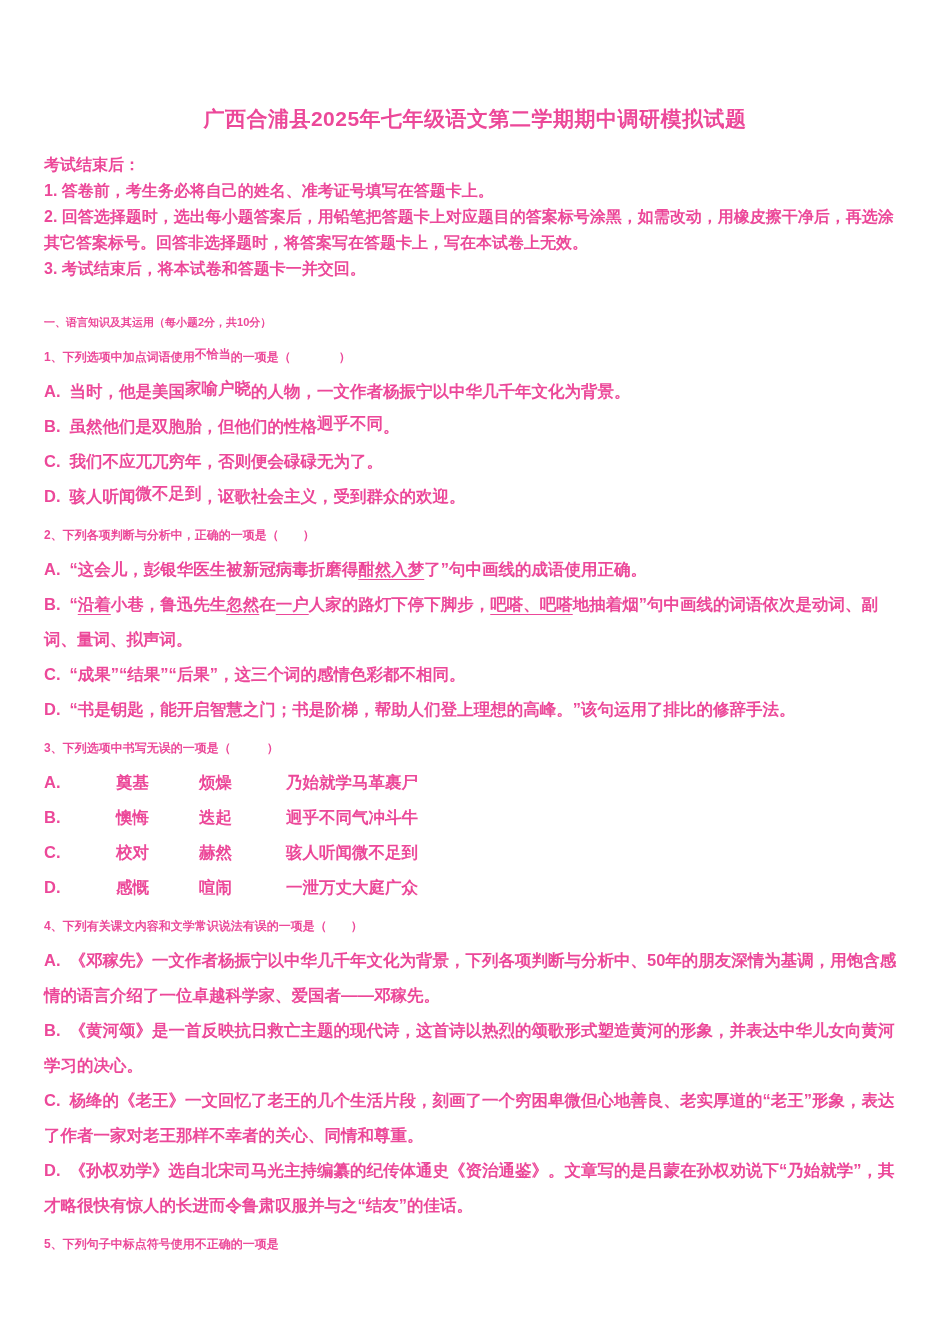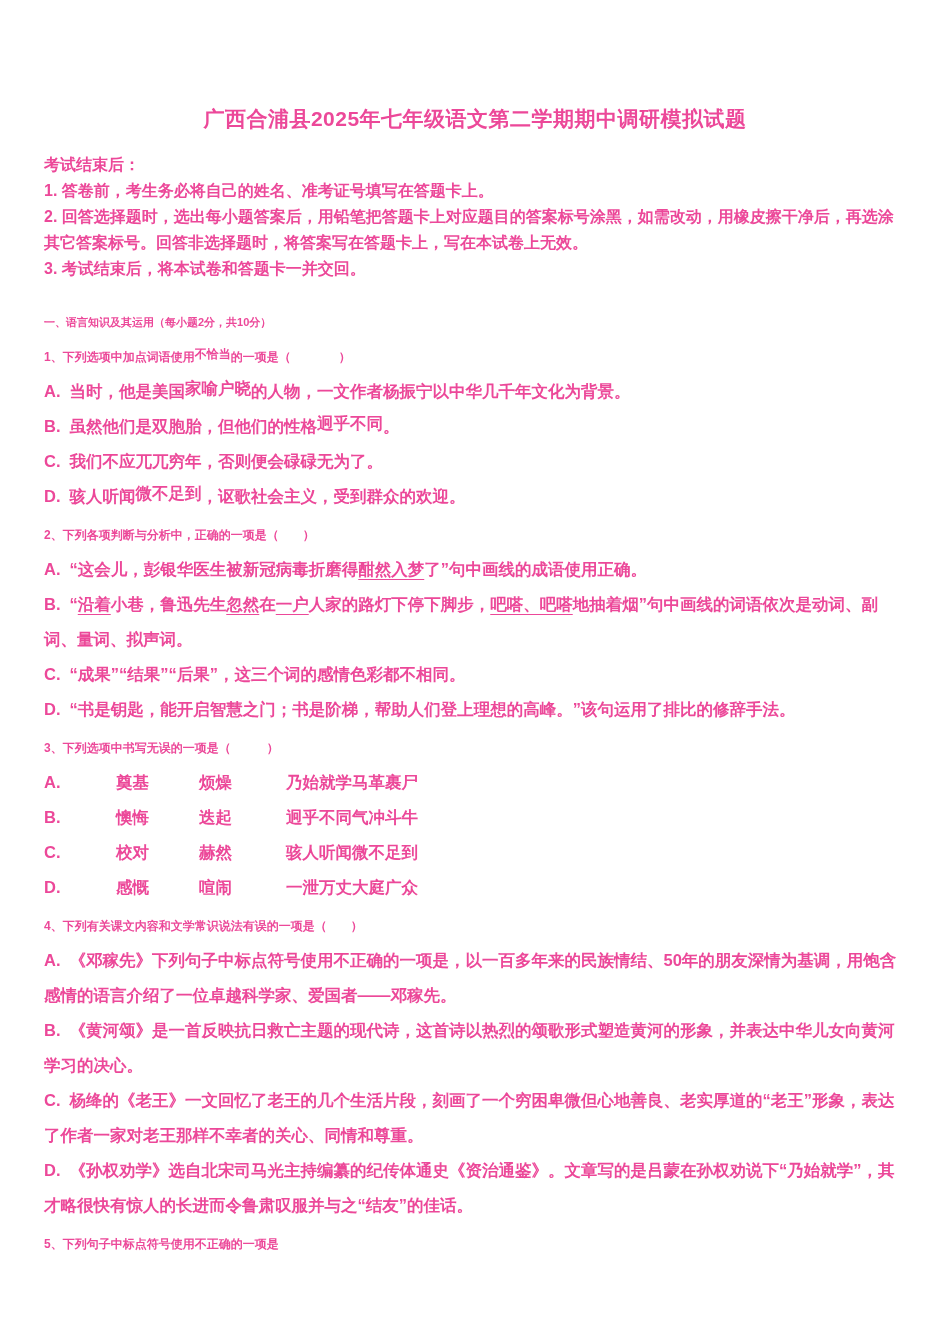--- a/index.html
+++ b/index.html
@@ -63,21 +63,21 @@
       </div>
       <div class="question">
         <div class="stem"><span>3、下列选项中书写无误的一项是（　　　）</span></div>
         <div class="option wordlist"><span class="olabel">A.</span><span class="wl-w wl-w0">奠基</span><span class="wl-w wl-w1">烦燥</span><span class="wl-w wl-w2">乃始就学</span><span class="wl-w wl-w3">马革裹尸</span></div>
         <div class="option wordlist"><span class="olabel">B.</span><span class="wl-w wl-w0">懊悔</span><span class="wl-w wl-w1">迭起</span><span class="wl-w wl-w2">迥乎不同</span><span class="wl-w wl-w3">气冲斗牛</span></div>
         <div class="option wordlist"><span class="olabel">C.</span><span class="wl-w wl-w0">校对</span><span class="wl-w wl-w1">赫然</span><span class="wl-w wl-w2">骇人听闻</span><span class="wl-w wl-w3">微不足到</span></div>
         <div class="option wordlist"><span class="olabel">D.</span><span class="wl-w wl-w0">感慨</span><span class="wl-w wl-w1">喧闹</span><span class="wl-w wl-w2">一泄万丈</span><span class="wl-w wl-w3">大庭广众</span></div>
       </div>
       <div class="question">
         <div class="stem"><span>4、下列有关课文内容和文学常识说法有误的一项是（　　）</span></div>
-        <div class="option"><span class="olabel">A.</span><span>《邓稼先》下列句子中标点符号使用不正确的一项是，以一百多年来的民族情结、50年的朋友深情为基调，用饱含感情的语言介绍了一位卓越科学家、爱国者——邓稼先。</span></div>
+        <div class="option"><span class="olabel">A.</span><span>《邓稼先》一文作者杨振宁以中华几千年文化为背景，下列各项判断与分析中、50年的朋友深情为基调，用饱含感情的语言介绍了一位卓越科学家、爱国者——邓稼先。</span></div>
         <div class="option"><span class="olabel">B.</span><span>《黄河颂》是一首反映抗日救亡主题的现代诗，这首诗以热烈的颂歌形式塑造黄河的形象，并表达中华儿女向黄河学习的决心。</span></div>
         <div class="option"><span class="olabel">C.</span><span>杨绛的《老王》一文回忆了老王的几个生活片段，刻画了一个穷困卑微但心地善良、老实厚道的“老王”形象，表达了作者一家对老王那样不幸者的关心、同情和尊重。</span></div>
         <div class="option"><span class="olabel">D.</span><span>《孙权劝学》选自北宋司马光主持编纂的纪传体通史《资治通鉴》。文章写的是吕蒙在孙权劝说下“乃始就学”，其才略很快有惊人的长进而令鲁肃叹服并与之“结友”的佳话。</span></div>
       </div>
       <div class="question">
         <div class="stem"><span>5、下列句子中标点符号使用不正确的一项是</span></div>
       </div>
     </div>
 </div>
 

